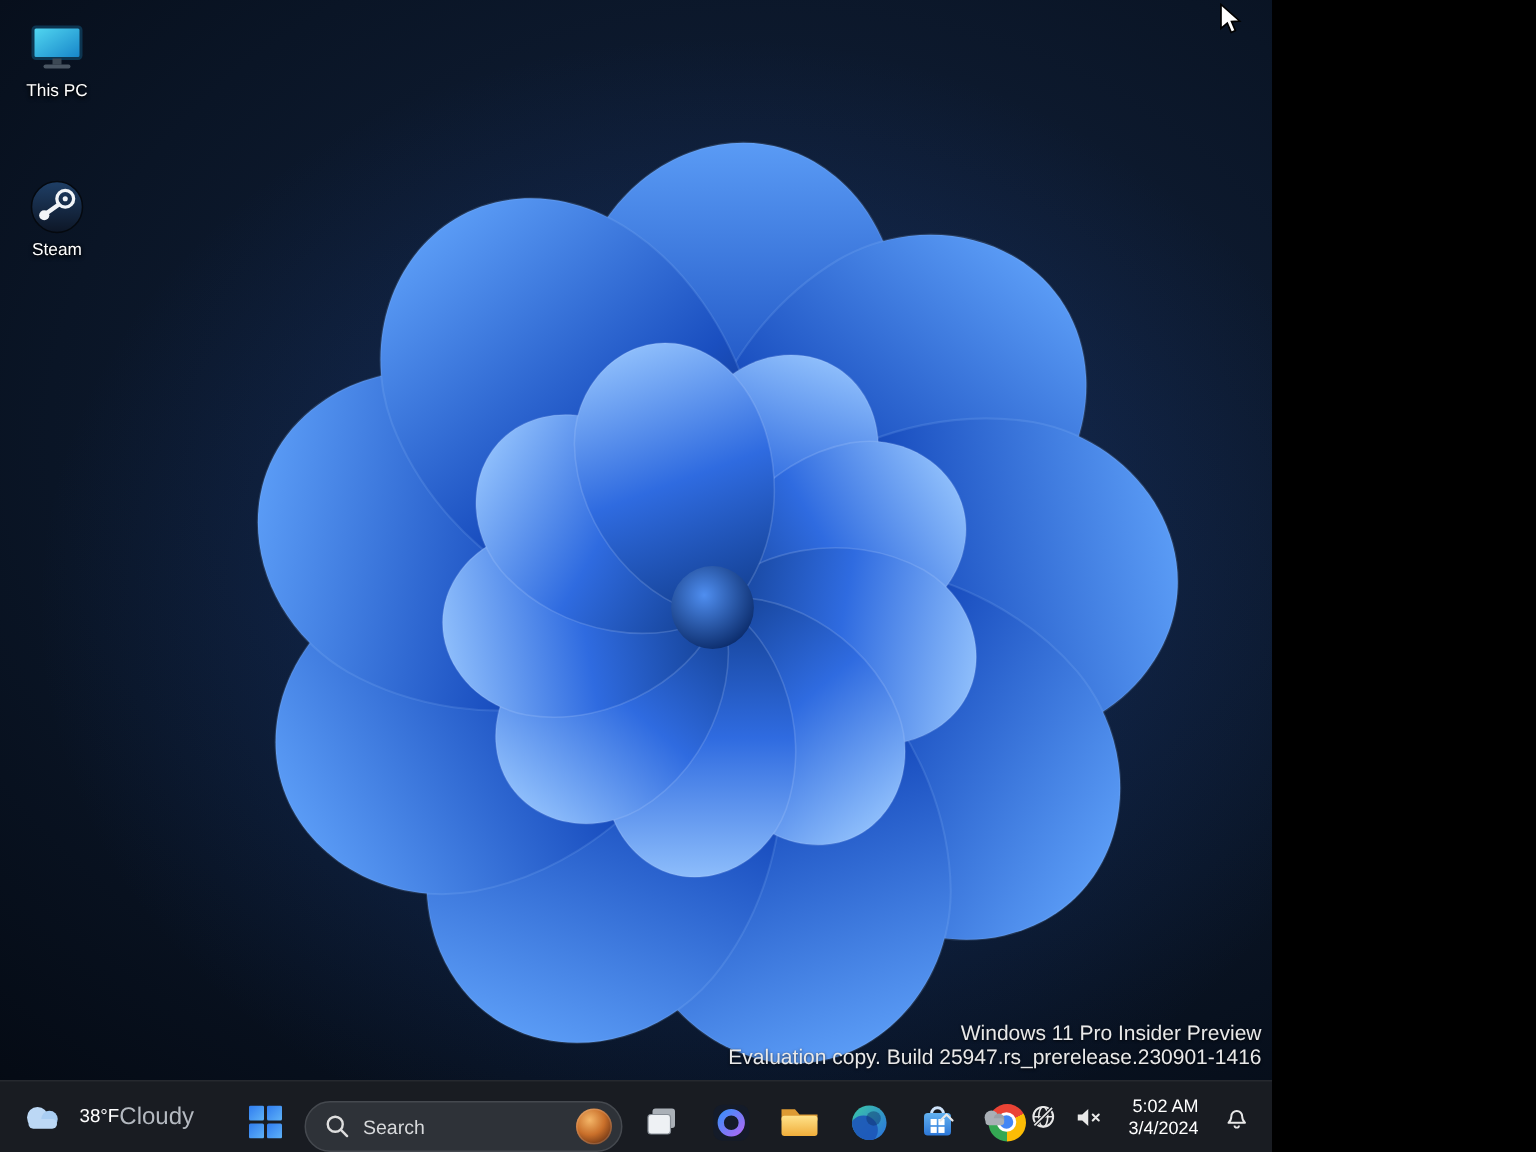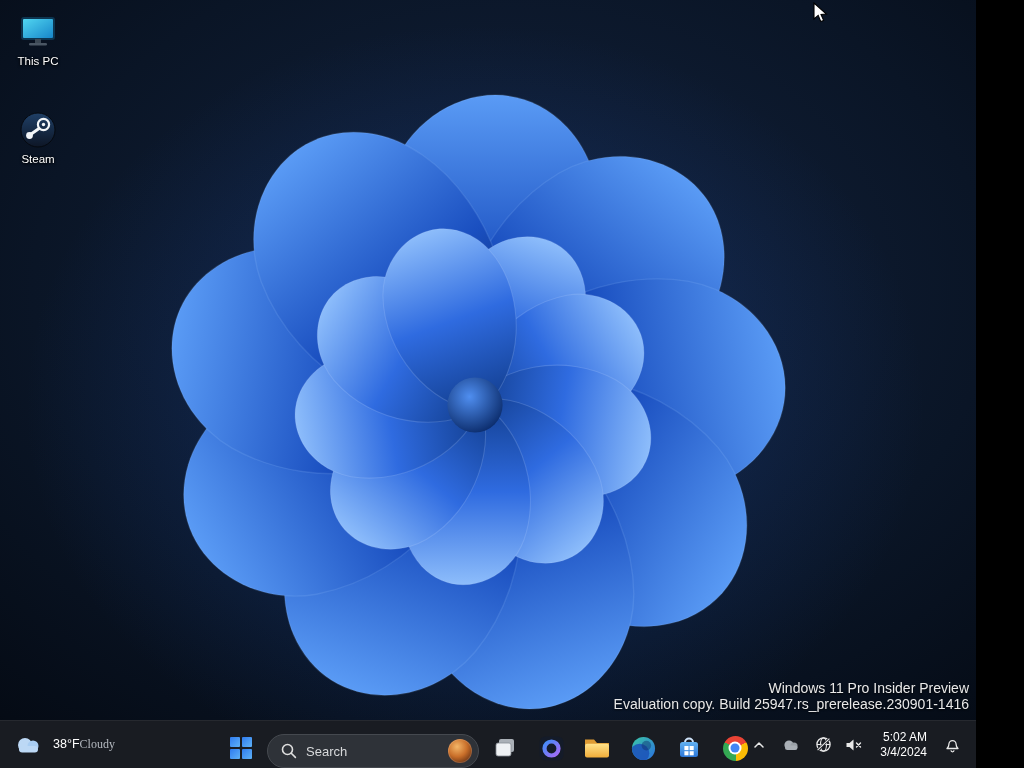--- a/index.html
+++ b/index.html
@@ -1,40 +1,40 @@
 <!DOCTYPE html>
 <html><head>
 <meta charset="utf-8">
 <style>
   * { margin: 0; padding: 0; box-sizing: border-box; }
   html, body { background: #000; }
   .screen {
     position: relative;
-    width: 976px; height: 768px;
+    width: 848px; height: 768px;
     overflow: hidden;
     background: #3b82f6;
     font-family: "Liberation Sans", "DejaVu Sans", sans-serif;
     user-select: none;
     cursor: default;
   }
   .wallpaper { position: absolute; inset: 0; }
 
   
   .desktop-icon {
     position: absolute; width: 76px;
     display: flex; flex-direction: column; align-items: center; gap: 3px;
     padding: 4px 0; border-radius: 4px;
   }
   .desktop-icon .label {
     font-size: 11.5px; line-height: 13px; color: #fff; text-align: center;
     text-shadow: 0 1px 3px rgba(0,0,0,.95), 0 0 2px rgba(0,0,0,.85);
     max-width: 74px;
   }
   #icon-this-pc   { left: 0px;   top: 8px; }
-  #icon-steam     { left: 0px;   top: 106px; }
+  #icon-steam     { left: 0px;   top: 114px; }
   #icon-recycle   { left: 937px; top: 592px; }
 
   
   .watermark {
     position: absolute; right: 7px; bottom: 56px;
     text-align: right; color: #e9e9e9;
     font-size: 14px; line-height: 16px;
     text-shadow: 0 1px 2px rgba(0,0,0,.8);
   }
 
@@ -44,21 +44,21 @@
     background: rgba(26,29,35,0.98);
     border-top: 1px solid rgba(255,255,255,0.06);
   }
   .weather {
     position: absolute; left: 0; top: 2px; bottom: 2px;
     display: flex; align-items: center; gap: 9px;
     padding: 0 14px; border-radius: 6px;
   }
   .weather-text { display: flex; flex-direction: row; line-height: 15px; }
   .weather-temp { font-size: 12.5px; color: #fff; }
-  .weather-cond { font-size: 12px; color: #b4b9c0; font-family: Liberation Serif, serif; }
+  .weather-cond { font-size: 16px; color: #b4b9c0; }
 
   .tb-center {
     position: absolute; left: 50%; top: 0; bottom: 0;
     transform: translateX(-50%);
     display: flex; align-items: flex-end; gap: 6px;
   }
   .tb-btn {
     width: 40px; height: 40px; border-radius: 6px;
     display: flex; align-items: center; justify-content: center;
     flex: 0 0 auto;

